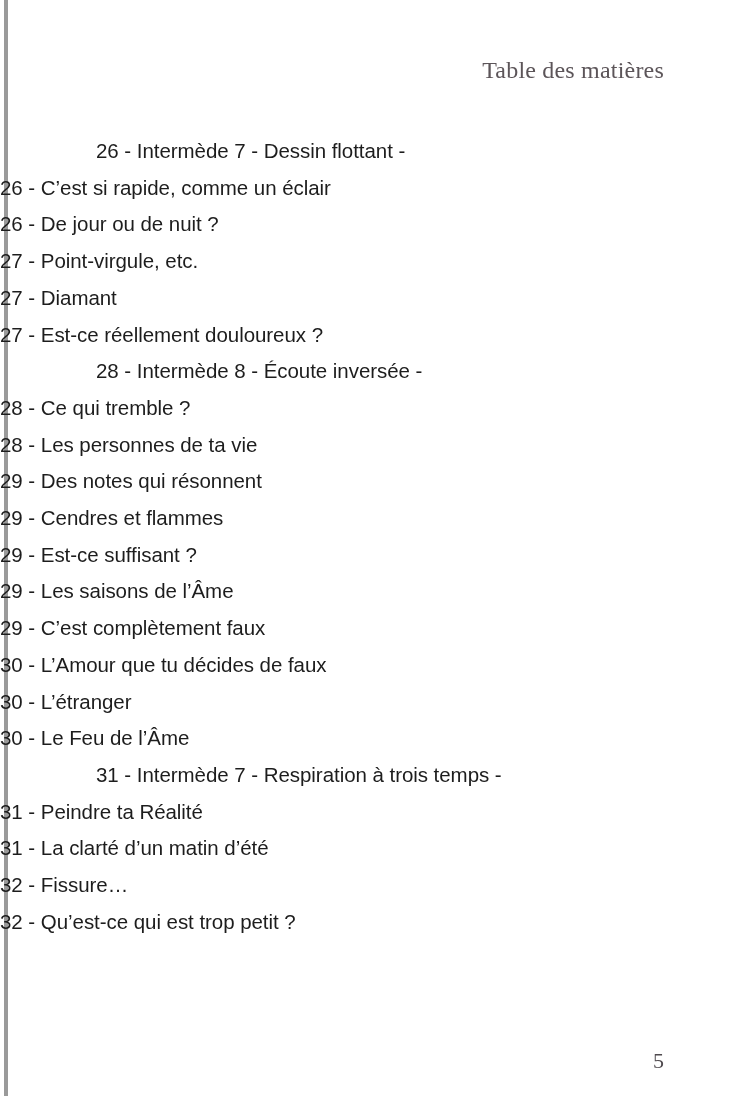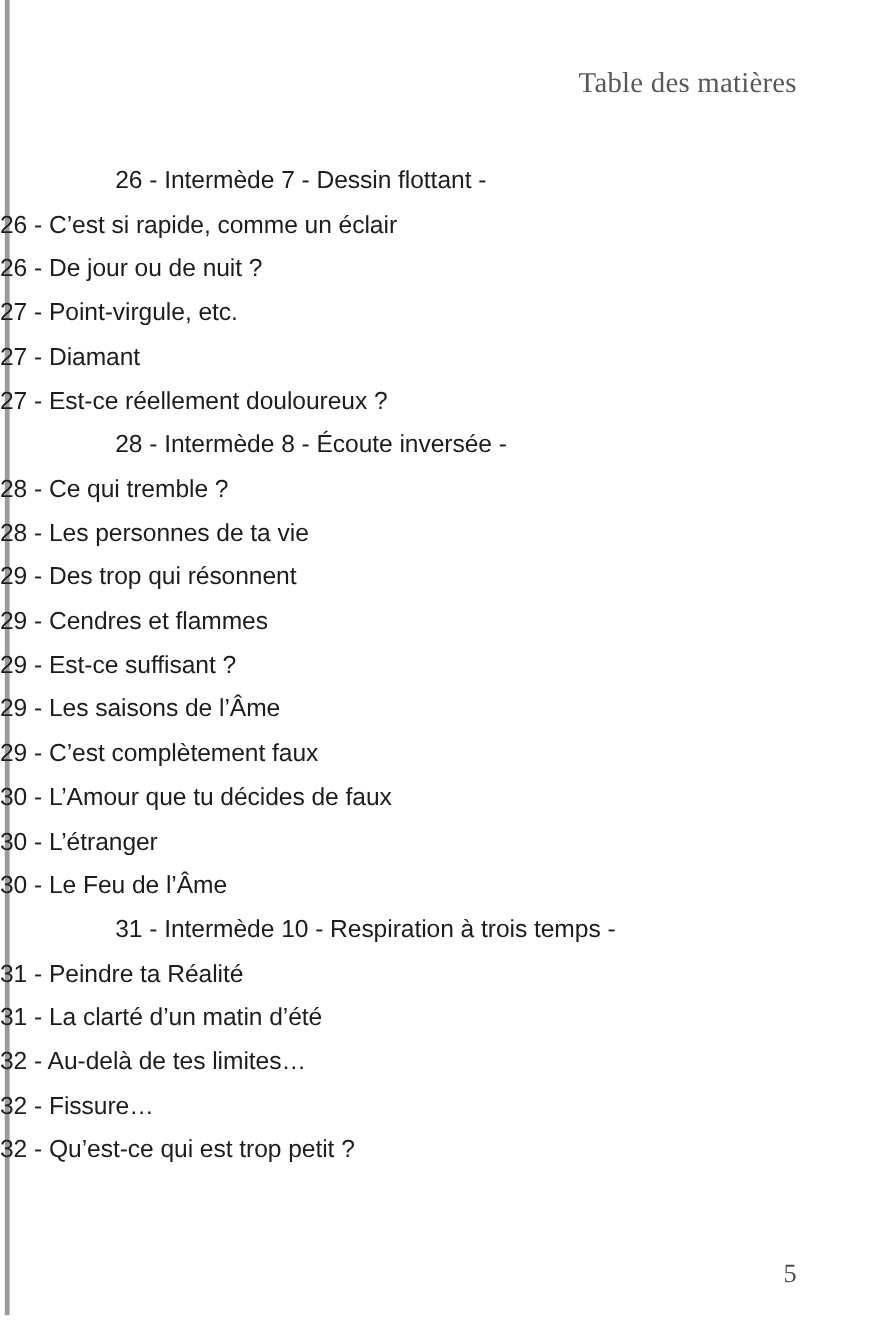--- a/index.html
+++ b/index.html
@@ -89,31 +89,30 @@
   <div id="toc" style="color: rgb(29, 29, 29);">
       <div class="toc-entry level-1"><span class="pg">26</span><span class="sep"> - </span><span class="ttl">Intermède 7 - Dessin flottant -</span></div>
       <div class="toc-entry level-2"><span class="pg">26</span><span class="sep"> - </span><span class="ttl">C’est si rapide, comme un éclair</span></div>
       <div class="toc-entry level-2"><span class="pg">26</span><span class="sep"> - </span><span class="ttl">De jour ou de nuit ?</span></div>
       <div class="toc-entry level-2"><span class="pg">27</span><span class="sep"> - </span><span class="ttl">Point-virgule, etc.</span></div>
       <div class="toc-entry level-2"><span class="pg">27</span><span class="sep"> - </span><span class="ttl">Diamant</span></div>
       <div class="toc-entry level-2"><span class="pg">27</span><span class="sep"> - </span><span class="ttl">Est-ce réellement douloureux ?</span></div>
       <div class="toc-entry level-1"><span class="pg">28</span><span class="sep"> - </span><span class="ttl">Intermède 8 - Écoute inversée -</span></div>
       <div class="toc-entry level-2"><span class="pg">28</span><span class="sep"> - </span><span class="ttl">Ce qui tremble ?</span></div>
       <div class="toc-entry level-2"><span class="pg">28</span><span class="sep"> - </span><span class="ttl">Les personnes de ta vie</span></div>
-      <div class="toc-entry level-2"><span class="pg">29</span><span class="sep"> - </span><span class="ttl">Des trop qui résonnent</span></div>
+      <div class="toc-entry level-2"><span class="pg">29</span><span class="sep"> - </span><span class="ttl">Des notes qui résonnent</span></div>
       <div class="toc-entry level-2"><span class="pg">29</span><span class="sep"> - </span><span class="ttl">Cendres et flammes</span></div>
       <div class="toc-entry level-2"><span class="pg">29</span><span class="sep"> - </span><span class="ttl">Est-ce suffisant ?</span></div>
       <div class="toc-entry level-2"><span class="pg">29</span><span class="sep"> - </span><span class="ttl">Les saisons de l’Âme</span></div>
       <div class="toc-entry level-2"><span class="pg">29</span><span class="sep"> - </span><span class="ttl">C’est complètement faux</span></div>
       <div class="toc-entry level-2"><span class="pg">30</span><span class="sep"> - </span><span class="ttl">L’Amour que tu décides de faux</span></div>
       <div class="toc-entry level-2"><span class="pg">30</span><span class="sep"> - </span><span class="ttl">L’étranger</span></div>
       <div class="toc-entry level-2"><span class="pg">30</span><span class="sep"> - </span><span class="ttl">Le Feu de l’Âme</span></div>
-      <div class="toc-entry level-1"><span class="pg">31</span><span class="sep"> - </span><span class="ttl">Intermède 10 - Respiration à trois temps -</span></div>
+      <div class="toc-entry level-1"><span class="pg">31</span><span class="sep"> - </span><span class="ttl">Intermède 7 - Respiration à trois temps -</span></div>
       <div class="toc-entry level-2"><span class="pg">31</span><span class="sep"> - </span><span class="ttl">Peindre ta Réalité</span></div>
       <div class="toc-entry level-2"><span class="pg">31</span><span class="sep"> - </span><span class="ttl">La clarté d’un matin d’été</span></div>
-      <div class="toc-entry level-2"><span class="pg">32</span><span class="sep"> - </span><span class="ttl">Au-delà de tes limites…</span></div>
       <div class="toc-entry level-2"><span class="pg">32</span><span class="sep"> - </span><span class="ttl">Fissure…</span></div>
       <div class="toc-entry level-2"><span class="pg">32</span><span class="sep"> - </span><span class="ttl">Qu’est-ce qui est trop petit ?</span></div>
     </div>
 
   <div id="folio">5</div>
 
 </div>
 
 </body></html>

